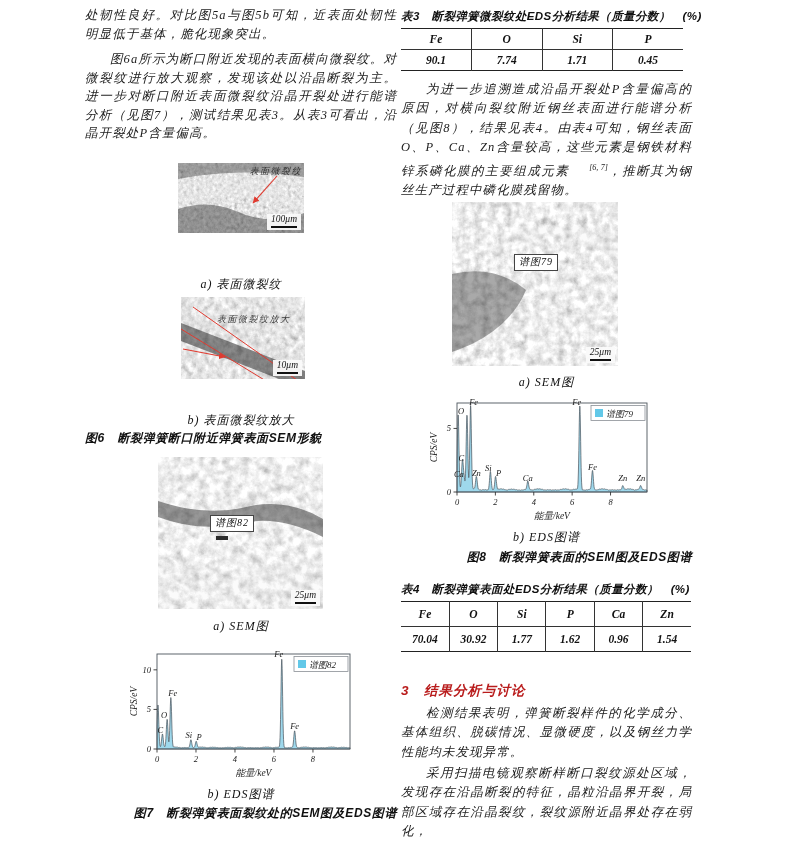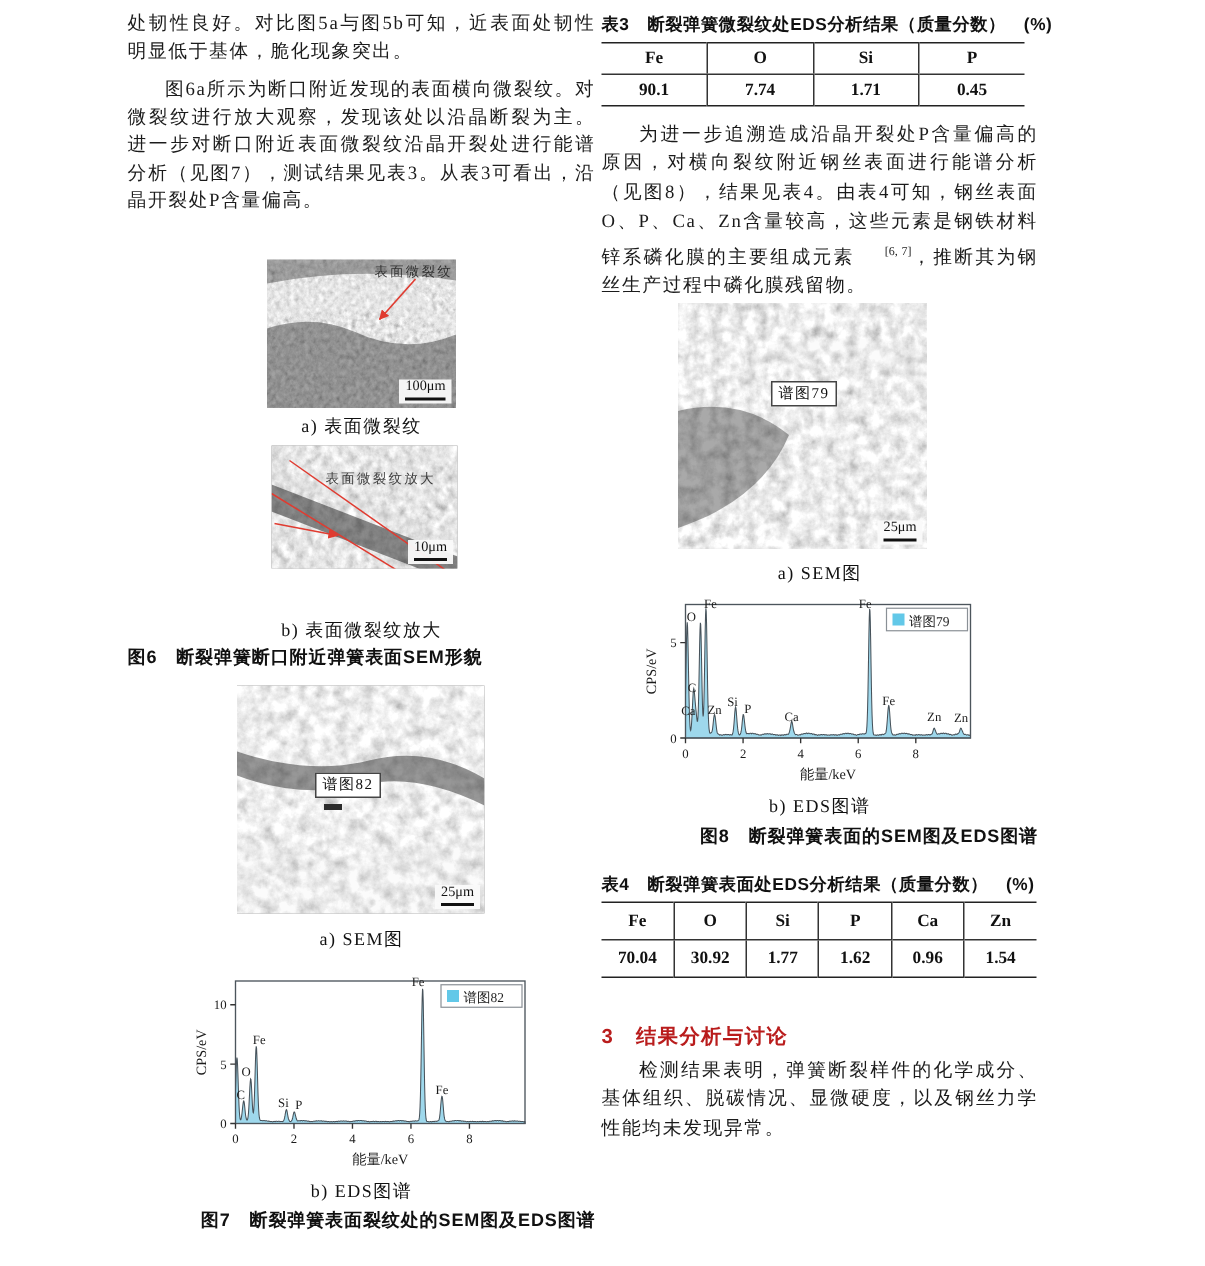--- a/index.html
+++ b/index.html
@@ -1,18 +1,18 @@
 <!DOCTYPE html>
 <html><head>
 <meta charset="utf-8">
 <style>
   html,body { margin:0; padding:0; background:#ffffff; }
   .page {
     position:relative; width:803px; height:844px; background:#fff;
-    font-family:"Liberation Serif","DejaVu Serif",serif; color:#1b1b1b; overflow:hidden;
+    font-family:"Liberation Serif","DejaVu Serif",serif; color:#1b1b1b; overflow:hidden;font-style:italic;
   }
   .abs { position:absolute; }
   .para {
     font-size:12.5px; line-height:18.5px; letter-spacing:1.1px;
     text-align:justify; margin:0; text-indent:2em;
   }
   .para.cont { text-indent:0; }
   .rpara { line-height:19.4px; }
   .subcap { text-align:center; font-size:12px; color:#111; letter-spacing:1px; }
   .figcap {
@@ -62,21 +62,21 @@
 </style>
 </head>
 <body>
 
 <div class="page">
 
   <p class="abs para cont" style="left:85px; top:6px; width:312px;">处韧性良好。对比图5a与图5b可知，近表面处韧性明显低于基体，脆化现象突出。</p>
 
   <p class="abs para" style="left:85px; top:50px; width:312px;">图6a所示为断口附近发现的表面横向微裂纹。对微裂纹进行放大观察，发现该处以沿晶断裂为主。进一步对断口附近表面微裂纹沿晶开裂处进行能谱分析（见图7），测试结果见表3。从表3可看出，沿晶开裂处P含量偏高。</p>
 
-  <div class="semwrap" style="left:178px; top:173px; width:126px; height:99px;">
+  <div class="semwrap" style="left:178px; top:163px; width:126px; height:70px;">
     <svg class="base" width="126" height="99">
       <defs>
         <filter id="n6a" x="0" y="0" width="100%" height="100%">
           <feTurbulence type="fractalNoise" baseFrequency="0.32 0.28" numOctaves="4" seed="7" stitchTiles="stitch"></feTurbulence>
           <feColorMatrix type="matrix" values="0.42 0.42 0.42 0 0.14  0.42 0.42 0.42 0 0.14  0.42 0.42 0.42 0 0.14  0 0 0 0 1"></feColorMatrix>
         </filter>
       </defs>
       <rect width="126" height="99" filter="url(#n6a)"></rect>
       <path d="M0,0 L126,0 L126,14 Q60,4 0,16 Z" fill="rgba(45,45,45,0.4)"></path>
       <path d="M0,46 Q30,36 58,48 Q92,64 126,50 L126,99 L0,99 Z" fill="rgba(30,30,30,0.42)"></path>
@@ -280,14 +280,15 @@
       <td>1.77</td>
       <td>1.62</td>
       <td>0.96</td>
       <td>1.54</td>
     </tr>
   </tbody>
     </table>
 
   <div class="abs s3head" style="left:401px; top:682px; width:291px;">3　结果分析与讨论</div>
   <p class="abs para rpara" style="left:401px; top:704px; width:291px;">检测结果表明，弹簧断裂样件的化学成分、基体组织、脱碳情况、显微硬度，以及钢丝力学性能均未发现异常。</p>
+  <p class="abs para rpara" style="left:401px; top:764px; width:291px;">采用扫描电镜观察断样断口裂纹源处区域，发现存在沿晶断裂的特征，晶粒沿晶界开裂，局部区域存在沿晶裂纹，裂纹源附近晶界处存在弱化，</p>
 
 </div>
 
 </body></html>

